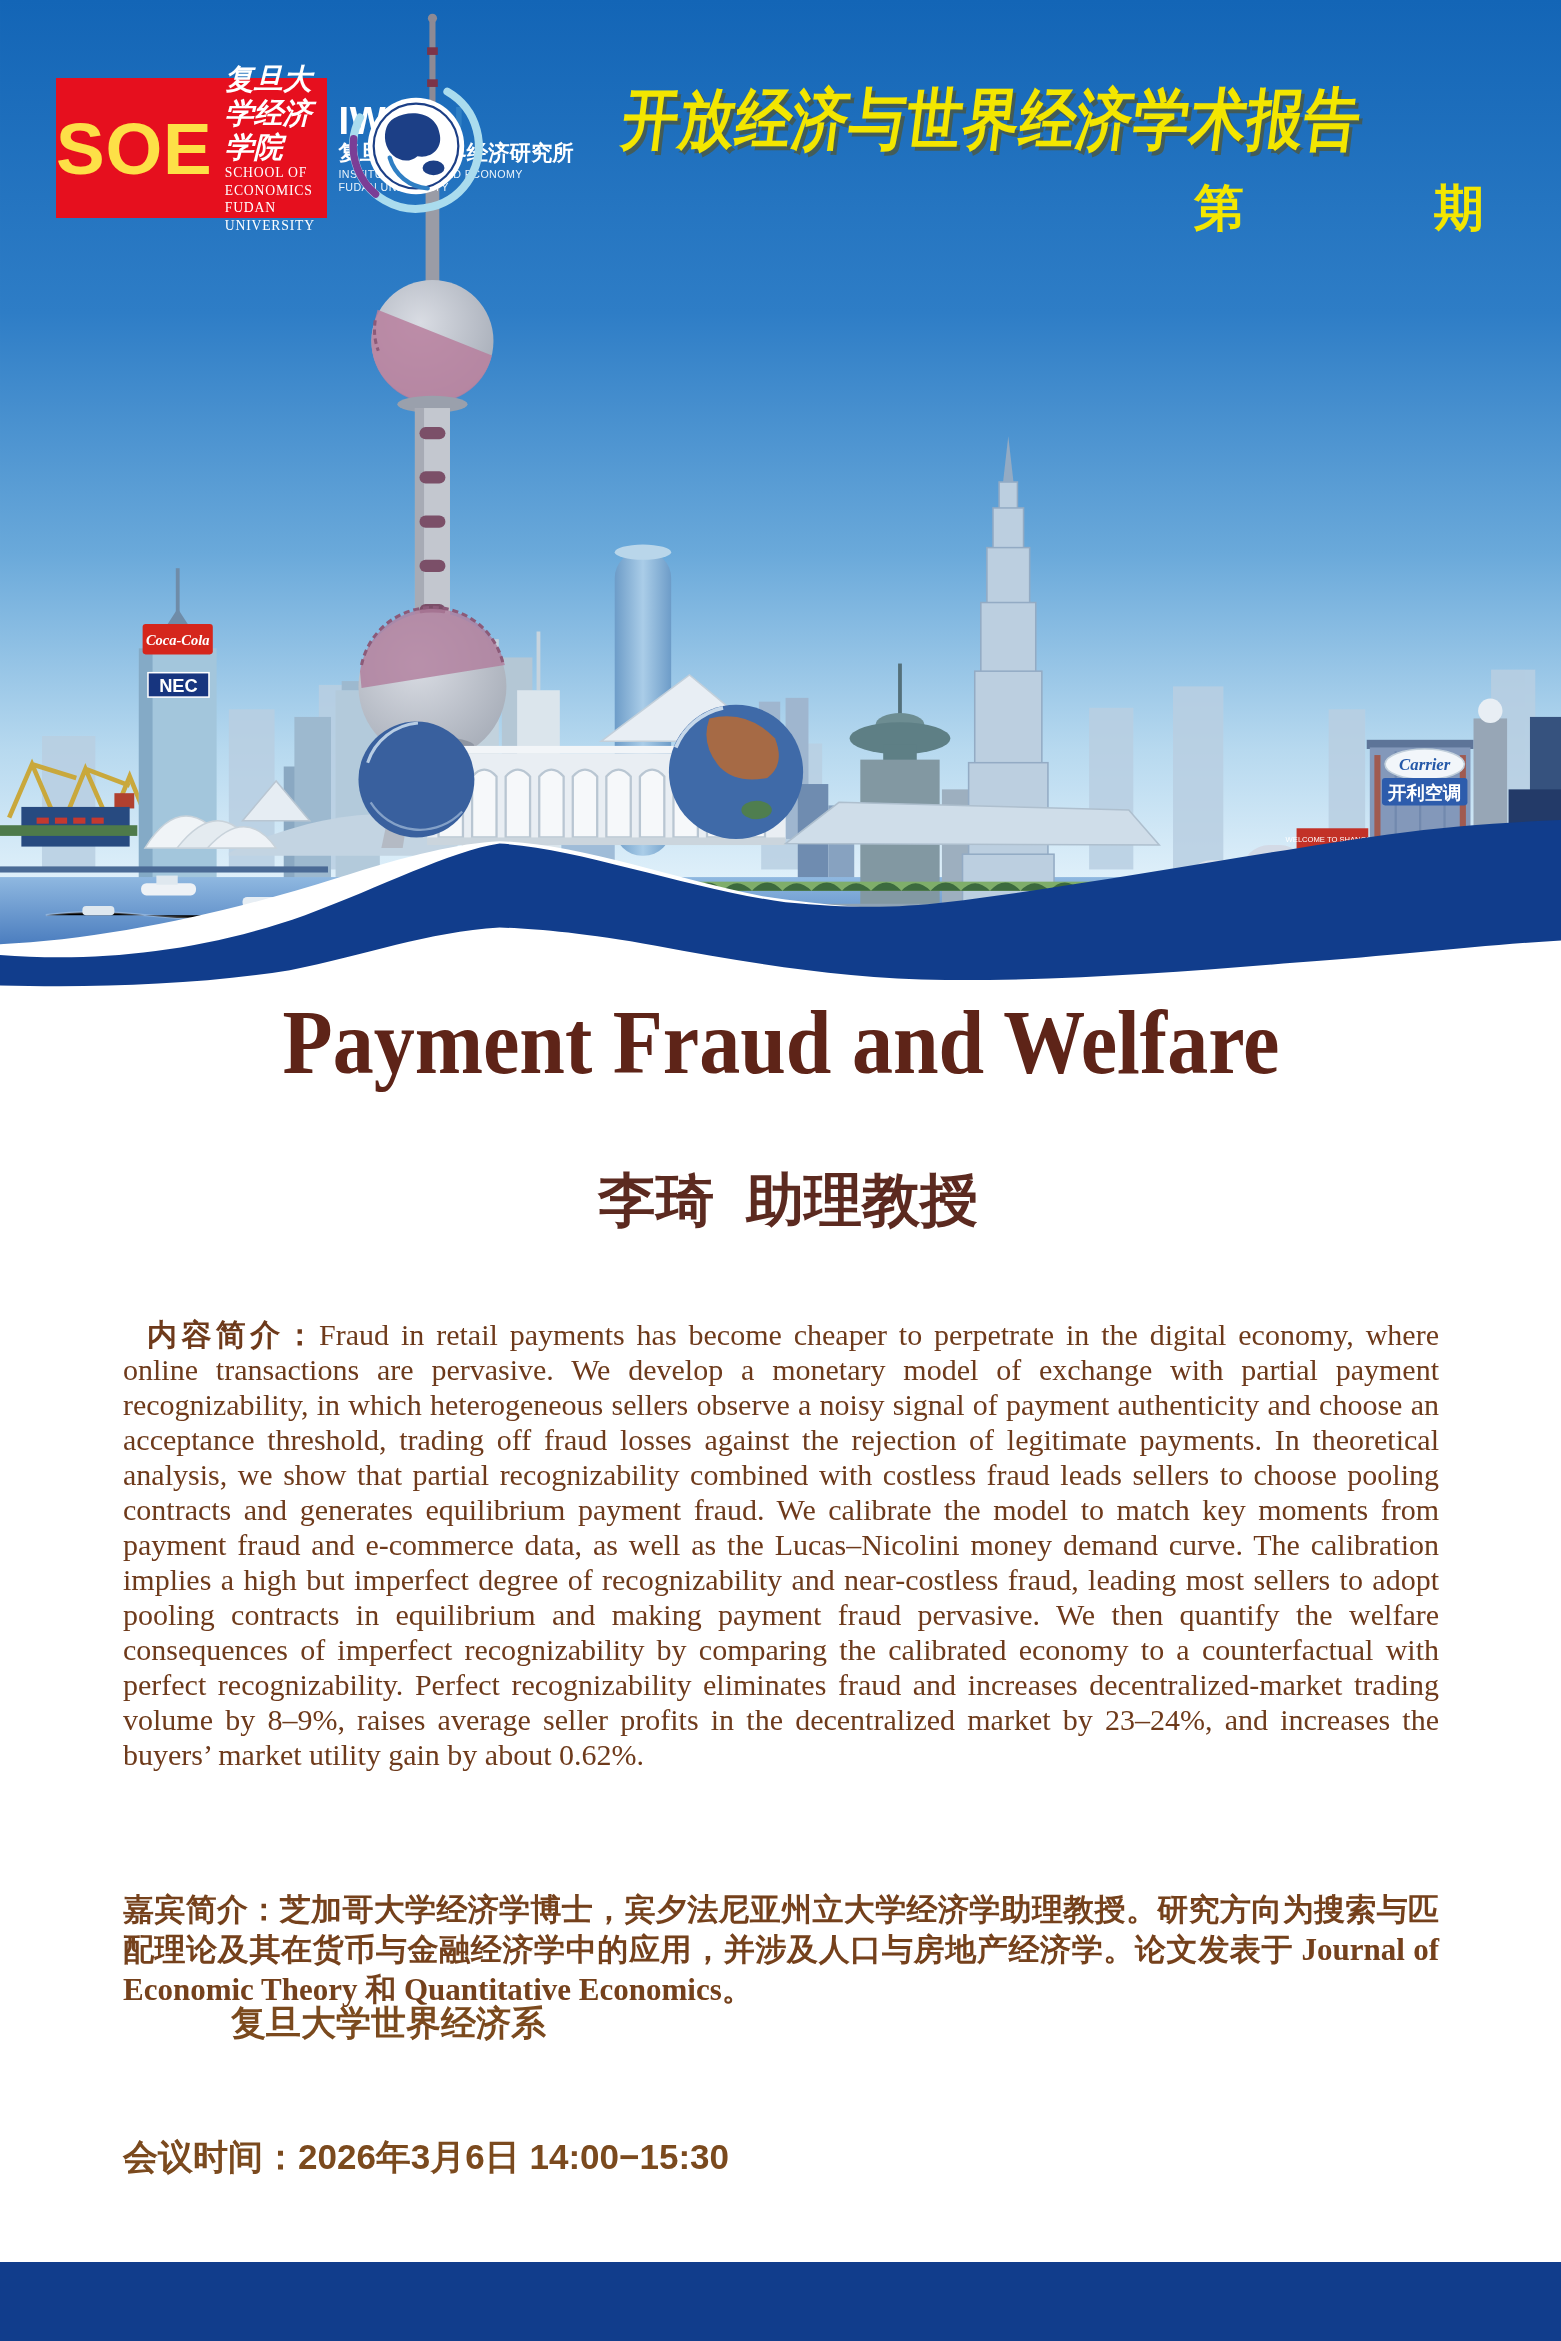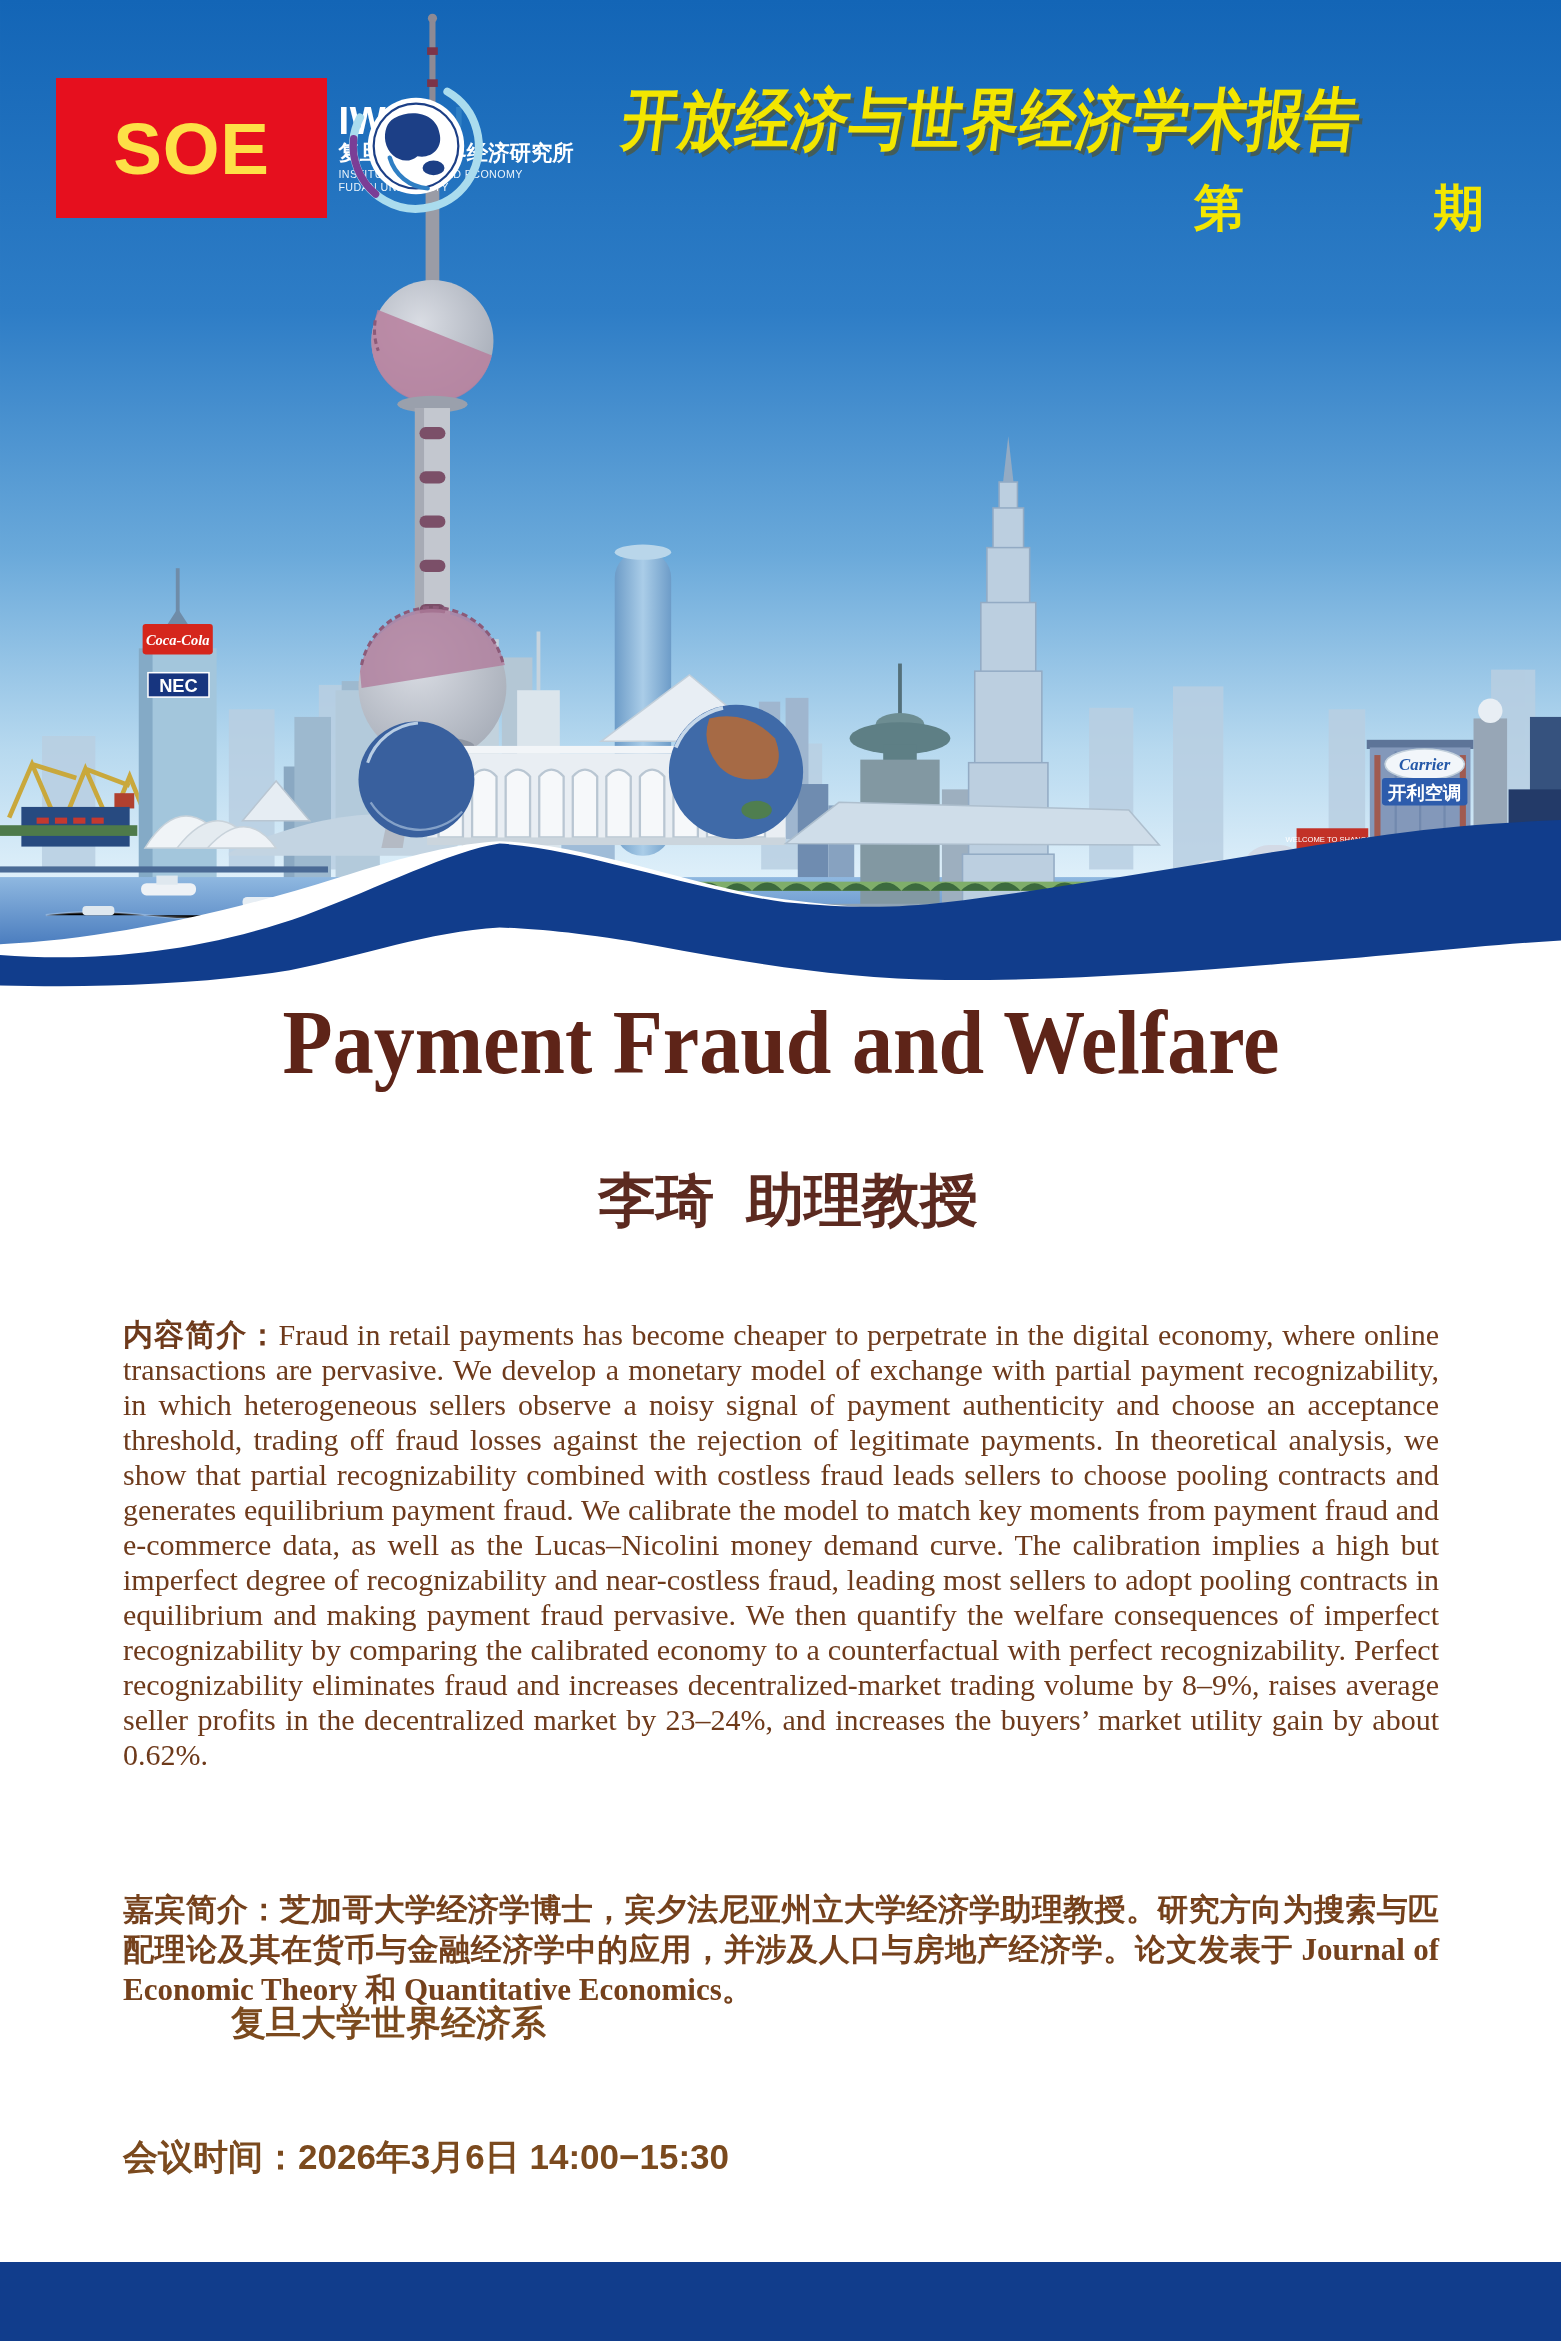--- a/index.html
+++ b/index.html
@@ -33,21 +33,21 @@
   #issue-number{font-family:"Liberation Serif",serif;font-style:italic;font-weight:700;
                 font-size:85px;color:#f3e600;letter-spacing:-2.3px;line-height:1;}
   
   #talk-title{position:absolute;left:0;top:990px;width:1562px;margin:0;text-align:center;
               font-family:"Liberation Serif",serif;font-weight:700;font-size:82px;color:#5e2418;
               transform:scaleY(1.12);transform-origin:center top;}
   #speaker{position:absolute;left:7px;top:1162px;width:1562px;text-align:center;
            font-size:58px;font-weight:700;color:#5c2a20;white-space:pre;}
   .para{position:absolute;left:123px;width:1316px;text-align:justify;}
   #abstract{top:1287px;font-family:"Liberation Serif",serif;font-size:30px;line-height:35px;color:#6e3a1b;}
-  #abstract .label{font-weight:700;}
+  #abstract .label{font-weight:700;margin-left:24px;}
   #bio{top:1859px;font-family:"Liberation Serif",serif;font-size:31px;line-height:40px;
        font-weight:600;color:#75411c;}
   #bio .label{font-weight:700;}
   .info{position:absolute;left:123px;font-size:35px;font-weight:700;color:#7b4a1e;white-space:nowrap;}
   #host-line1{top:2015px;}
   #host-line2{top:2000px;padding-left:108px;}
   #time-line{top:2134px;}
   #venue-line{top:2196px;}
   
   #footer-bar{position:absolute;left:0;top:2262px;width:1562px;height:80px;background:#113d8c;}
@@ -278,20 +278,25 @@
         <rect x="0" y="1082" width="180" height="14" fill="#4e7a4a"></rect>
       </g>
 
       <path fill="#ffffff" d="M0,1238 C140,1232 300,1196 440,1152 C540,1120 600,1106 655,1103 C760,1106 880,1152 1000,1175 C1100,1190 1200,1196 1300,1192 C1480,1184 1650,1150 1800,1116 C1900,1094 1980,1082 2048,1076 L2048,1340 L0,1340 Z"></path>
 
       <path fill="#113d8c" d="M0,1252 C120,1262 260,1250 400,1200 C500,1163 590,1116 655,1106 C760,1112 900,1165 1030,1183 C1120,1192 1180,1190 1240,1183 C1430,1160 1650,1118 1820,1094 C1900,1083 1980,1078 2048,1075 L2048,1233 C1930,1240 1840,1252 1700,1262 C1550,1274 1400,1286 1240,1285 C1100,1283 980,1262 860,1240 C760,1222 700,1218 655,1216 C560,1222 480,1252 380,1272 C260,1292 120,1295 0,1292 Z"></path>
     </svg>
 
     <div id="soe-logo">
       <div class="soe-abbr">SOE</div>
+      <div class="soe-names">
+        <div class="soe-cn">复旦大学经济学院</div>
+        <div class="soe-en">SCHOOL OF ECONOMICS</div>
+        <div class="soe-en">FUDAN UNIVERSITY</div>
+      </div>
     </div>
 
     <div id="iwefu-logo">
       <svg id="iwefu-badge" viewBox="0 0 200 200">
         <circle cx="100" cy="100" r="86" fill="none" stroke="#aadcee" stroke-width="11" stroke-dasharray="400 140" transform="rotate(-60 100 100)" stroke-linecap="round"></circle>
         <circle cx="100" cy="100" r="86" fill="none" stroke="#7b3e96" stroke-width="10" stroke-dasharray="85 455" transform="rotate(130 100 100)" stroke-linecap="round"></circle>
         <circle cx="100" cy="100" r="66" fill="#ffffff"></circle>
         <circle cx="100" cy="100" r="58" fill="#ffffff" stroke="#1c3f86" stroke-width="3"></circle>
         <path d="M70,62 C95,48 128,56 132,82 C138,104 120,118 102,114 C86,128 62,116 58,94 C56,80 60,68 70,62 Z" fill="#1c3f86"></path>
         <ellipse cx="124" cy="130" rx="15" ry="10" fill="#1c3f86"></ellipse>

